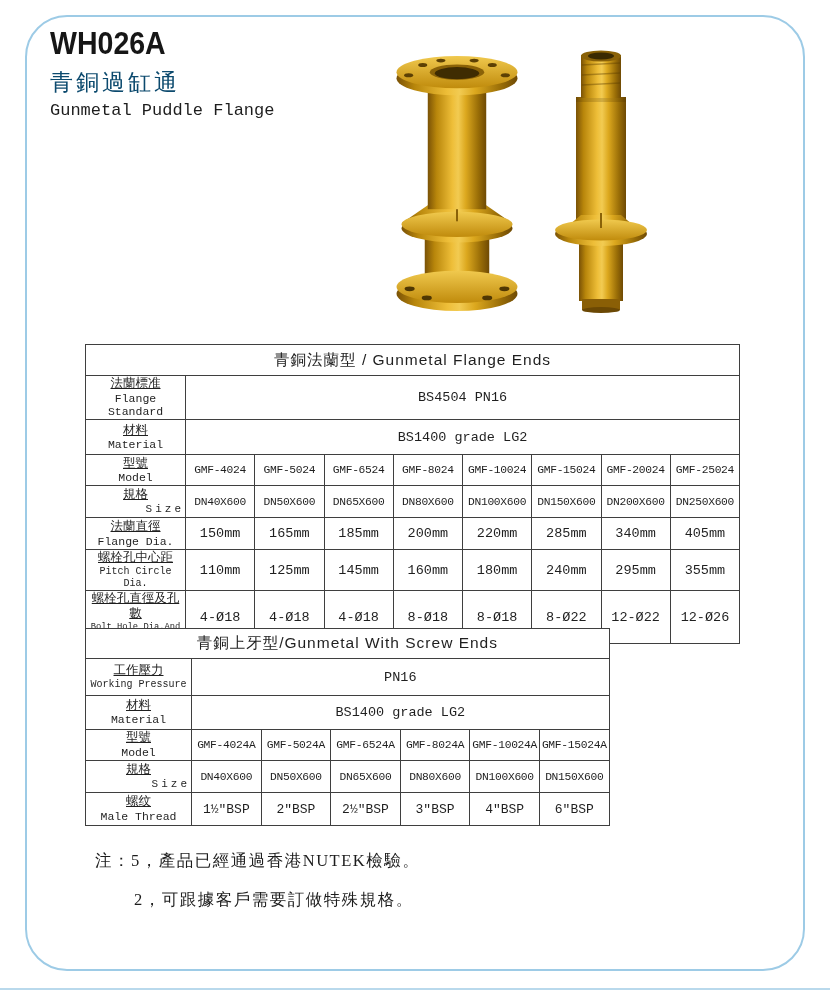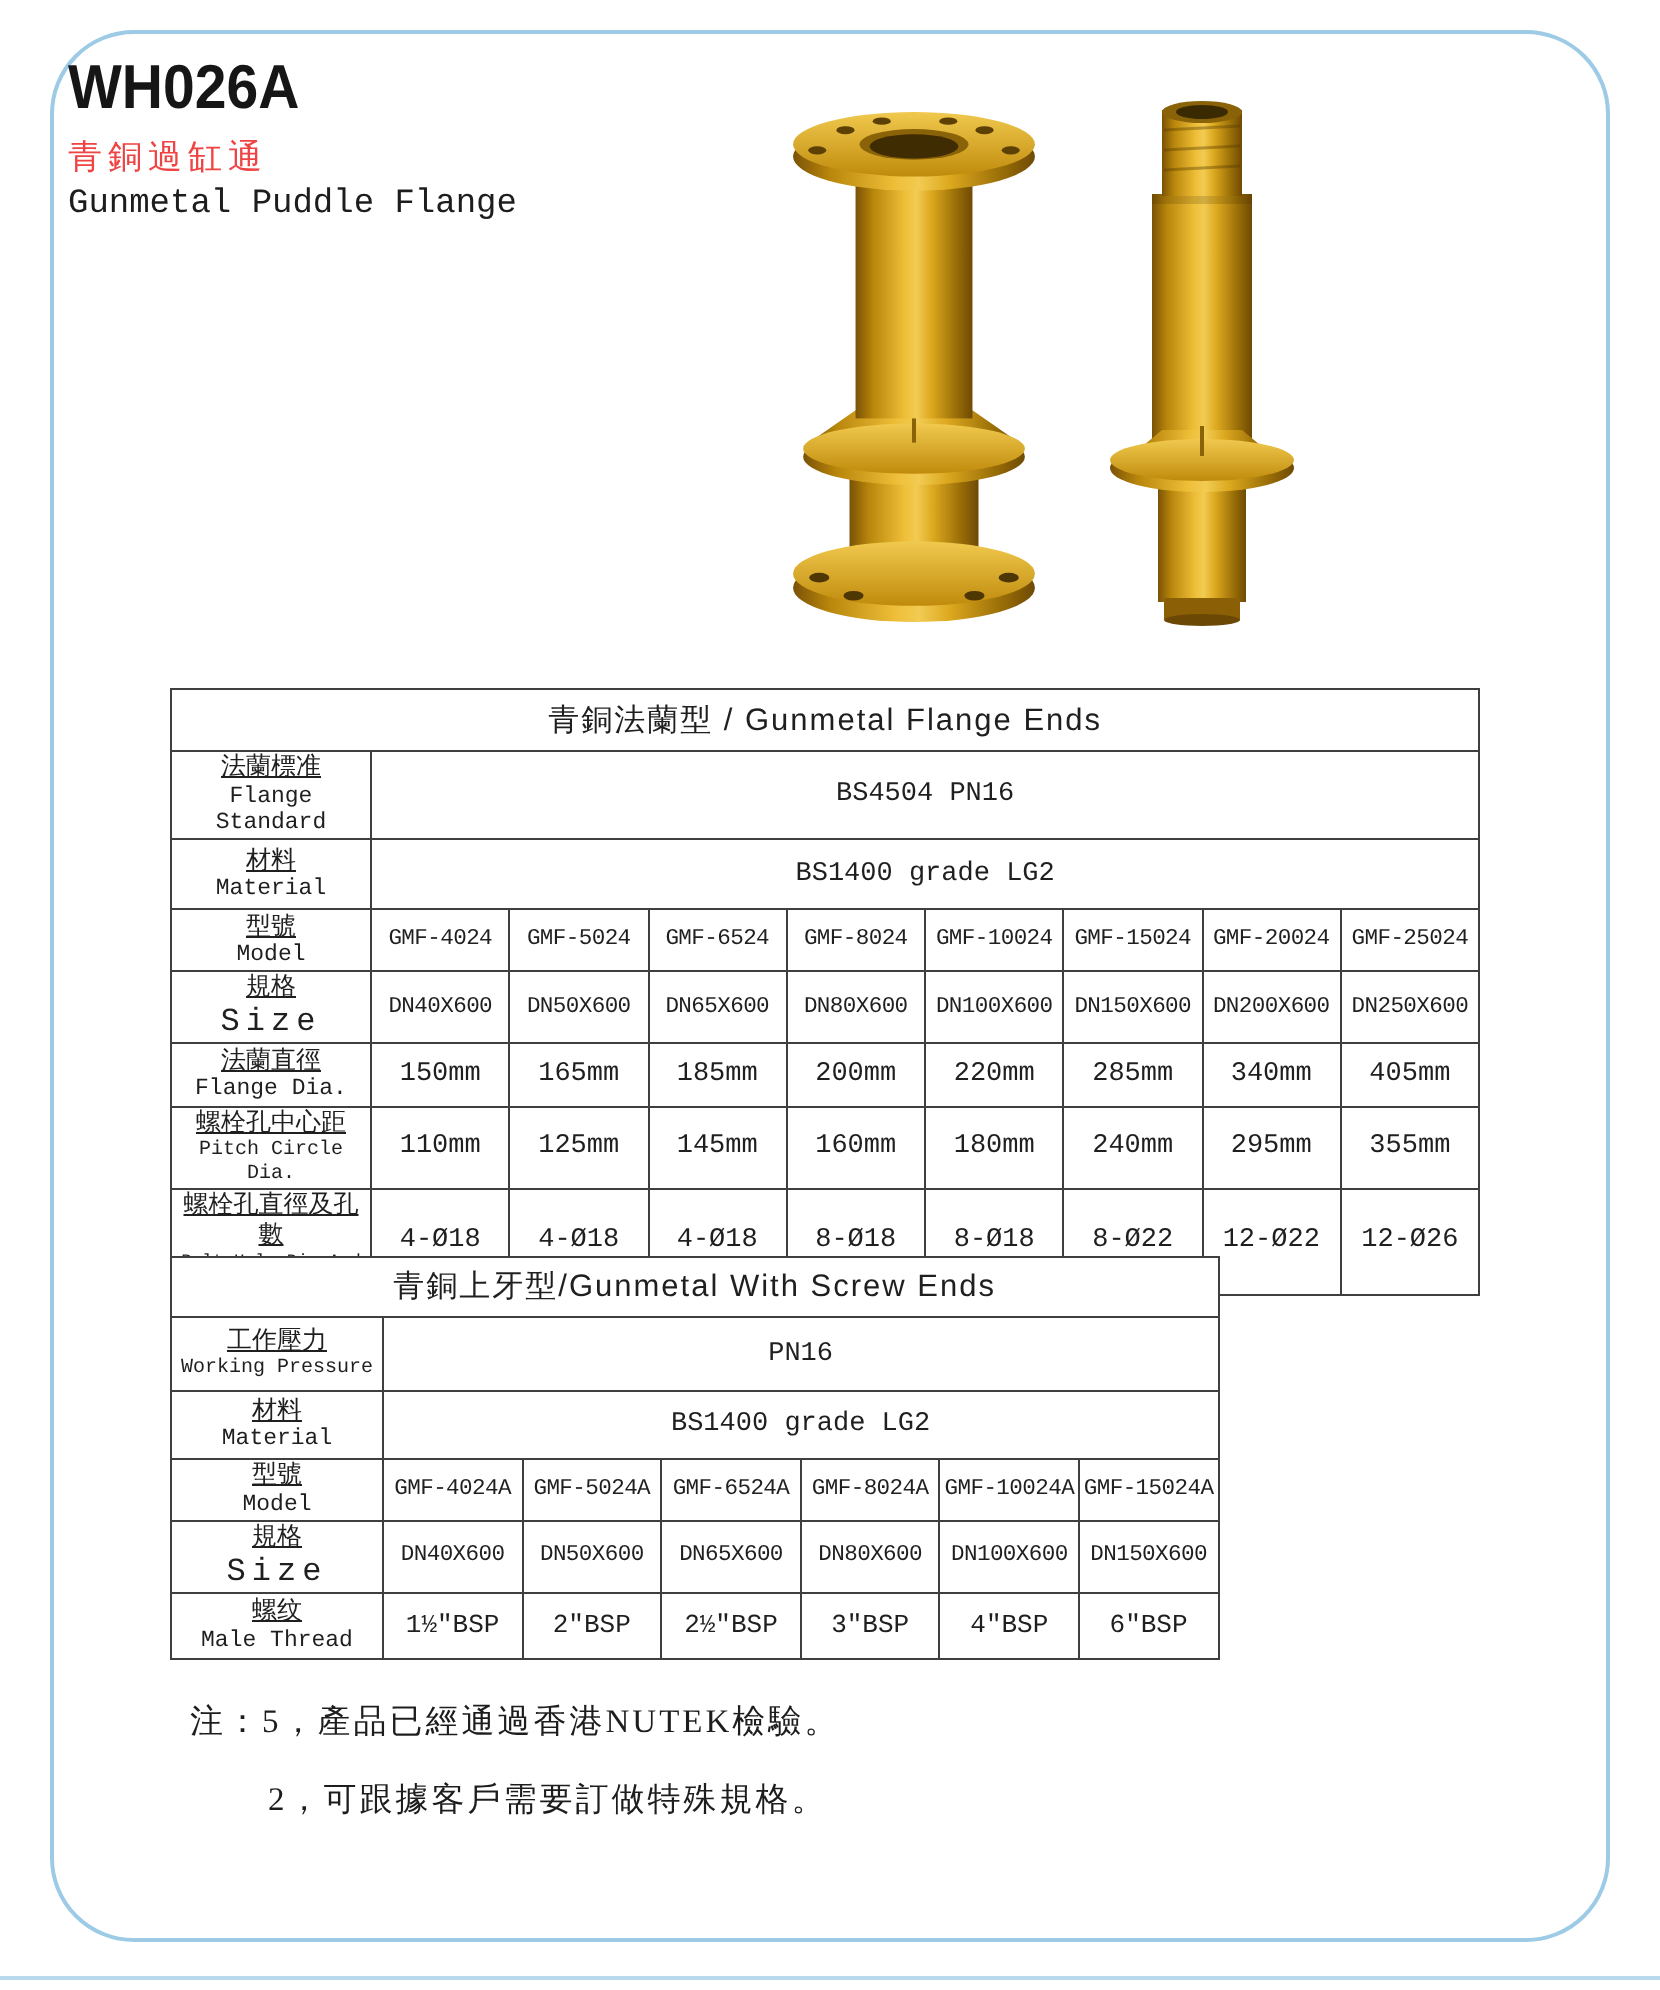--- a/index.html
+++ b/index.html
@@ -3,44 +3,44 @@
 <meta charset="utf-8">
 <style>
   html,body{margin:0;padding:0;background:#ffffff;}
   .page{position:relative;width:830px;height:995px;background:#ffffff;overflow:hidden;
         font-family:"Liberation Sans",sans-serif;color:#2b2b2b;}
   .card-border{position:absolute;left:25px;top:15px;width:776px;height:952px;
         border:2px solid #9dcbe6;border-radius:42px;}
   .bottom-rule{position:absolute;left:0;top:988px;width:830px;height:2px;background:#b9d9ec;}
 
   
-  .header{position:absolute;left:34px;top:26px;}
+  .header{position:absolute;left:50px;top:26px;}
   .code{font-family:"Liberation Sans",sans-serif;font-weight:bold;font-size:31px;
         letter-spacing:0px;color:#161616;transform:scaleX(.92);transform-origin:left;}
-  .tzh{font-family:"Liberation Serif","DejaVu Serif",serif;font-size:17px;letter-spacing:3px;
-        margin-top:5px;color:#ef4444;}
+  .tzh{font-family:"Liberation Serif","DejaVu Serif",serif;font-size:23px;letter-spacing:3px;
+        margin-top:5px;color:#0c4a6e;}
   .ten{font-family:"Liberation Mono","DejaVu Sans Mono",monospace;font-size:17px;margin-top:3px;color:#1d1d1d;}
   .tsub{font-family:"Liberation Mono","DejaVu Sans Mono",monospace;font-size:15px;margin-top:5px;color:#1d1d1d;}
 
   
   .img-left{position:absolute;left:393px;top:52px;}
   .img-right{position:absolute;left:551px;top:47px;}
 
   
   table.spec{border-collapse:collapse;table-layout:fixed;position:absolute;background:#fff;}
   table.spec td{border:1px solid #3f3f3f;text-align:center;vertical-align:middle;
         padding:0 1px;overflow:hidden;}
   .t1{left:85px;top:344px;width:654px;}
   .t2{left:85px;top:628px;width:524px;}
   .title-cell{font-family:Liberation Sans, sans-serif;font-size:15.5px;letter-spacing:1px;color:#1f1f1f;}
   .lbl .zh{font-family:"Liberation Serif","DejaVu Serif",serif;font-size:12.5px;color:#1f1f1f;line-height:1.25;text-decoration:underline;}
   .lbl .en{font-family:"Liberation Mono","DejaVu Sans Mono",monospace;font-size:11.5px;color:#1f1f1f;line-height:1.2;}
   .lbl .en.f10{font-size:10px;}
   .lbl .en.f9{font-size:8.8px;}
-  .lbl .en.sp{font-size:16px;letter-spacing:3px;}
+  .lbl .en.sp{font-size:11px;letter-spacing:3px;text-align:right;}
   .mono{font-family:"Liberation Mono","DejaVu Sans Mono",monospace;color:#1f1f1f;}
   .val{font-size:13.5px;}
   .vsm{font-size:11.3px;letter-spacing:-0.3px;}
   .vth{font-size:13px;}
 
   
   .notes{position:absolute;left:95px;top:850px;font-family:"Liberation Serif","DejaVu Serif",serif;
         font-size:16.5px;letter-spacing:1.5px;color:#1d1d1d;}
   .notes .l2{margin-top:17px;margin-left:39px;}
 </style>

